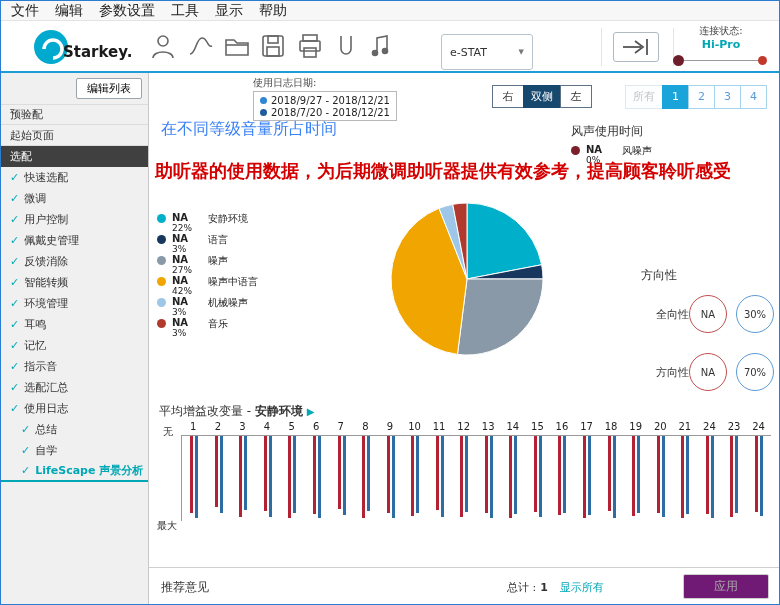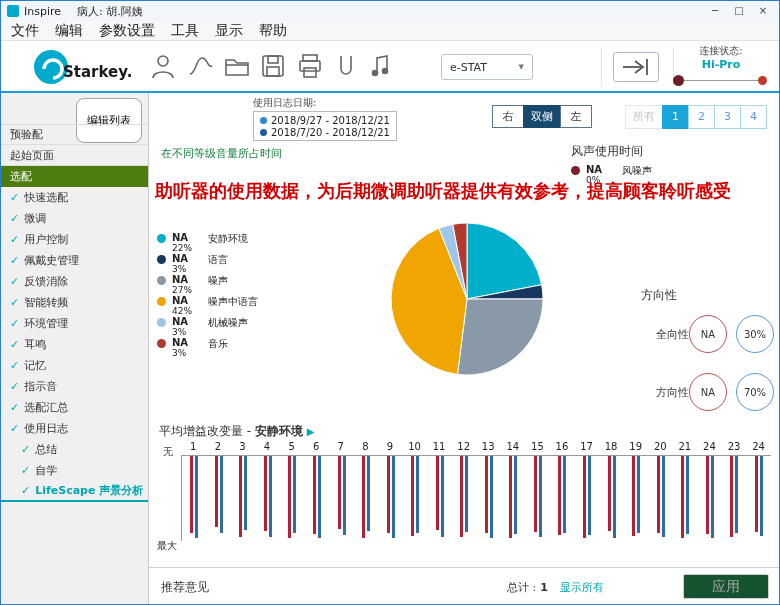--- a/index.html
+++ b/index.html
@@ -18,42 +18,42 @@
   
   .menubar { height:20px; background:#f7f7f7; border-bottom:1px solid #e3e3e3; display:flex; align-items:center; padding-left:2px; flex:0 0 auto; }
   .menu-item { padding:2px 8px; font-size:14px; color:#222; }
 
   
   .toolbar { height:52px; background:#fff; position:relative; border-bottom:2px solid #1e9cd7; flex:0 0 auto; }
   .brand { position:absolute; left:30px; top:6px; display:flex; align-items:center; }
   .brand-text { font-size:15px; font-weight:bold; color:#1a1a1a; margin-left:-8px; margin-top:10px; }
   .tool-icon { position:absolute; top:11px; width:28px; height:28px; }
   .tool-icon svg { width:28px; height:28px; }
-  .estat { position:absolute; left:440px; top:13px; width:92px; height:26px; border:1px solid #b8c4cc; border-radius:3px; background:#fff; display:flex; align-items:center; padding:0 8px; font-size:11px; color:#333; }
+  .estat { position:absolute; left:440px; top:13px; width:92px; height:36px; border:1px solid #b8c4cc; border-radius:3px; background:#fff; display:flex; align-items:center; padding:0 8px; font-size:11px; color:#333; }
   .estat-caret { margin-left:auto; font-size:7px; color:#777; }
   .tb-sep { position:absolute; top:7px; height:38px; width:1px; background:#e4e4e4; }
   .program-box { position:absolute; left:612px; top:11px; width:46px; height:30px; border:1px solid #b0bac2; border-radius:3px; background:#fff; display:flex; align-items:center; justify-content:center; }
   .conn { position:absolute; right:8px; top:3px; width:100px; }
   .conn-label { font-size:10px; color:#444; text-align:center; }
   .conn-value { font-size:11px; font-weight:bold; color:#00a7b5; text-align:center; }
   .conn-ind { position:relative; height:14px; margin-top:3px; }
   .conn-line { position:absolute; left:8px; right:10px; top:6px; height:1px; background:#9a9a9a; }
   .conn-dot-a { position:absolute; left:2px; top:1px; width:11px; height:11px; border-radius:50%; background:#6e1e2a; }
   .conn-dot-b { position:absolute; right:4px; top:2px; width:9px; height:9px; border-radius:50%; background:#c0392b; }
 
   
   .body-row { flex:1; display:flex; overflow:hidden; }
   .sidebar { flex:0 0 148px; width:148px; background:#f0f0f0; border-right:1px solid #c9c9c9; position:relative; }
-  .edit-list-btn { position:absolute; top:5px; right:6px; background:#fff; border:1px solid #9aa4ad; border-radius:8px; font-size:11px; padding:14px 10px;margin-left:32px; }
+  .edit-list-btn { position:absolute; top:5px; right:6px; background:#fff; border:1px solid #9aa4ad; border-radius:2px; font-size:11px; padding:2px 10px;margin-left:32px; }
   .sb-list { position:absolute; top:31px; left:0; right:0; }
   .sb-item { height:21px; padding-left:9px; font-size:11px; color:#333; display:flex; align-items:center; }
   .sb-item .chk { color:#00a7b5; margin-right:5px; font-weight:bold; }
   .sb-plain { border-bottom:1px solid #dcdcdc; }
   .sb-first { border-top:1px solid #dcdcdc; }
-  .sb-active { background:#4d7c0f; color:#fff; }
+  .sb-active { background:#404040; color:#fff; }
   .sb-indent { padding-left:20px; }
   .sb-selected { color:#00a7b5; font-weight:bold; border-bottom:2px solid #00a7b5; }
   .sb-gap-top { margin-top:7px; border-top:1px solid #dcdcdc; }
 
   .main { flex:1; position:relative; background:#fff; overflow:hidden; }
 
   
   .reset-btn { position:absolute; left:10px; top:11px; padding:4px 12px; background:#fff; border:1px solid #8e9aa5; border-radius:2px; font-size:11px; }
   .date-group { position:absolute; left:104px; top:3px; }
   .date-label { font-size:10px; color:#444; margin-bottom:1px; }
@@ -62,21 +62,21 @@
   .date-dot { width:7px; height:7px; border-radius:50%; margin-right:4px; }
   .side-group { position:absolute; left:344px; top:12px; display:flex; }
   .side-btn { min-width:32px; height:23px; padding:0 7px; line-height:21px; text-align:center; border:1px solid #5e7285; background:#fff; color:#333; margin-left:-1px; font-size:11px; }
   .side-btn.selected { background:#17496e; color:#fff; border-color:#17496e; }
   .mem-group { position:absolute; right:12px; top:12px; display:flex; }
   .mem-btn { min-width:27px; height:24px; padding:0 7px; line-height:22px; text-align:center; border:1px solid #a8d4ea; background:#fdfeff; color:#5b9bd5; margin-left:-1px; font-size:11px; }
   .mem-btn.selected { background:#1ba4d9; color:#fff; border-color:#1ba4d9; }
   .mem-btn.disabled { color:#c3c3c3; border-color:#dde8ef; }
 
   
-  .vol-title { position:absolute; left:12px; top:53px; font-size:11px; color:#15803d; }
+  .vol-title { position:absolute; left:12px; top:46px; font-size:16px; color:#3b82f6; }
   .wind-title { position:absolute; left:422px; top:50px; font-size:12px; color:#333; }
   .banner { position:absolute; left:6px; top:86px; width:626px; color:#d40000; font-weight:bold; font-size:18px; white-space:nowrap; }
 
   
   .legend { position:absolute; left:8px; top:140px; }
   .lg-item { display:flex; height:21px; align-items:flex-start; }
   .dot { width:9px; height:9px; border-radius:50%; margin:1px 6px 0 0; flex:0 0 9px; }
   .lg-col { width:36px; }
   .lg-na { font-weight:bold; font-size:10px; display:block; line-height:10px; color:#222; }
   .lg-pct { font-size:9px; display:block; line-height:10px; color:#222; }
@@ -108,39 +108,29 @@
   .gc-bars { display:flex; height:86px; border-top:1px solid #999; border-left:1px solid #999; }
   .gc-cell { flex:1; display:flex; justify-content:center; gap:2px; align-items:flex-start; }
   .gc-bar { width:3px; display:inline-block; }
 
   
   .footer { position:absolute; left:0; right:0; bottom:0; height:37px; border-top:1px solid #d0d0d0; background:#fff; }
   .recommend { position:absolute; left:12px; top:11px; font-size:12px; color:#333; }
   .total-wrap { position:absolute; left:358px; top:12px; font-size:11px; color:#333; }
   .total-value { font-weight:bold; margin:0 4px; }
   .show-all { color:#00a7b5; margin-left:8px; }
-  .apply-btn { position:absolute; right:10px; top:6px; width:86px; height:25px; background:#14532d; border:1px solid #cfcfcf; color:#a8a8a8; font-size:14px; border-radius:2px; text-align:center; line-height:23px; }
+  .apply-btn { position:absolute; right:10px; top:6px; width:86px; height:25px; background:#701a75; border:1px solid #cfcfcf; color:#a8a8a8; font-size:12px; border-radius:2px; text-align:center; line-height:23px; }
 
   svg { display:block; }
 </style>
 </head>
 <body>
 
 <div class="window">
 
-  <div class="titlebar">
-    <span class="app-icon"></span>
-    <span class="title-text">Inspire</span>
-    <span class="patient-text">病人: 胡.阿姨</span>
-    <div class="win-controls">
-      <span class="win-btn">─</span>
-      <span class="win-btn">□</span>
-      <span class="win-btn">×</span>
-    </div>
-  </div>
 
   <div class="menubar" id="menubar">
       <span class="menu-item">文件</span>
       <span class="menu-item">编辑</span>
       <span class="menu-item">参数设置</span>
       <span class="menu-item">工具</span>
       <span class="menu-item">显示</span>
       <span class="menu-item">帮助</span>
     </div>
 

